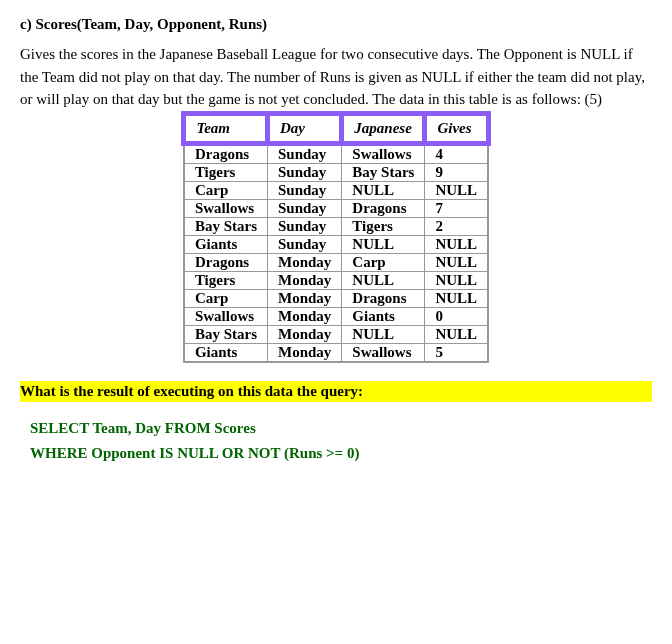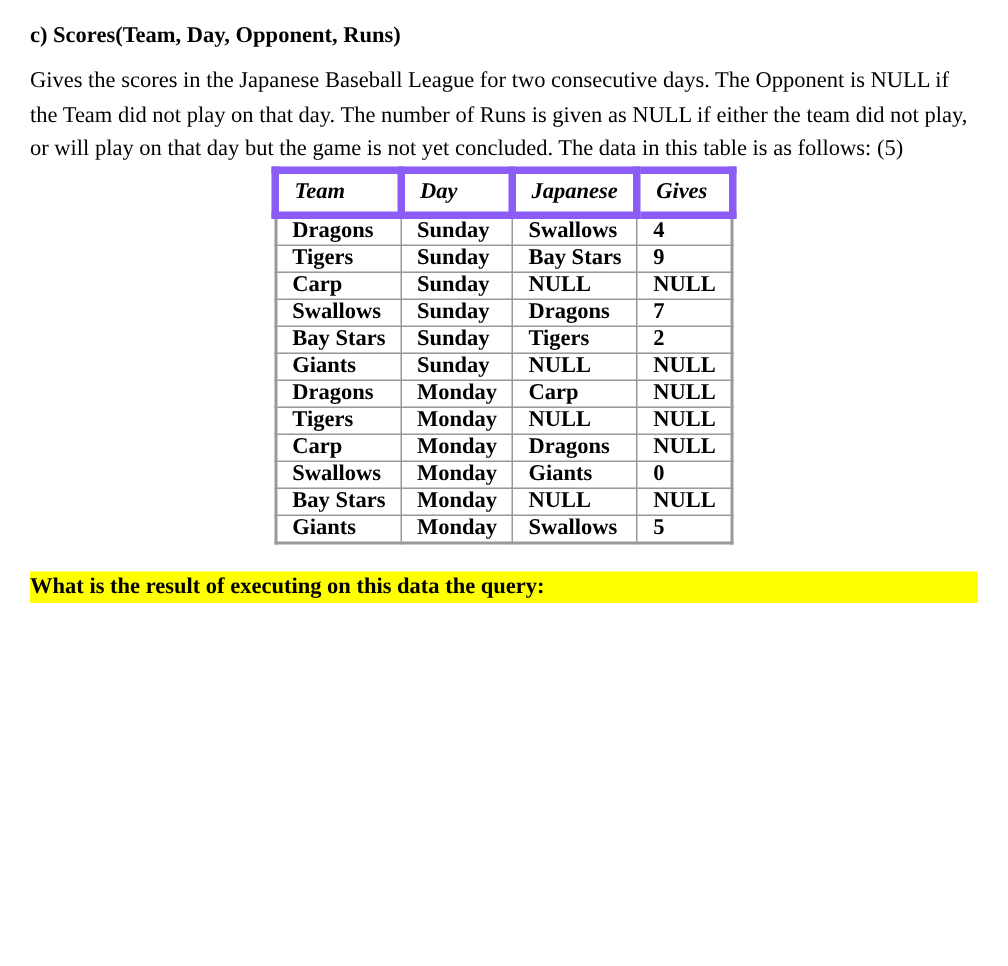--- a/index.html
+++ b/index.html
@@ -154,13 +154,15 @@
           <td>Swallows</td>
           <td>5</td>
         </tr>
       </tbody>
   </table>
 </div>
 
 <p class="question">What is the result of executing on this data the query:</p>
 
 <div class="query">
+  <div>SELECT Team, Day     FROM Scores</div>
+  <div>WHERE Opponent IS NULL OR NOT (Runs &gt;= 0)</div>
 </div>
 
 </body></html>

